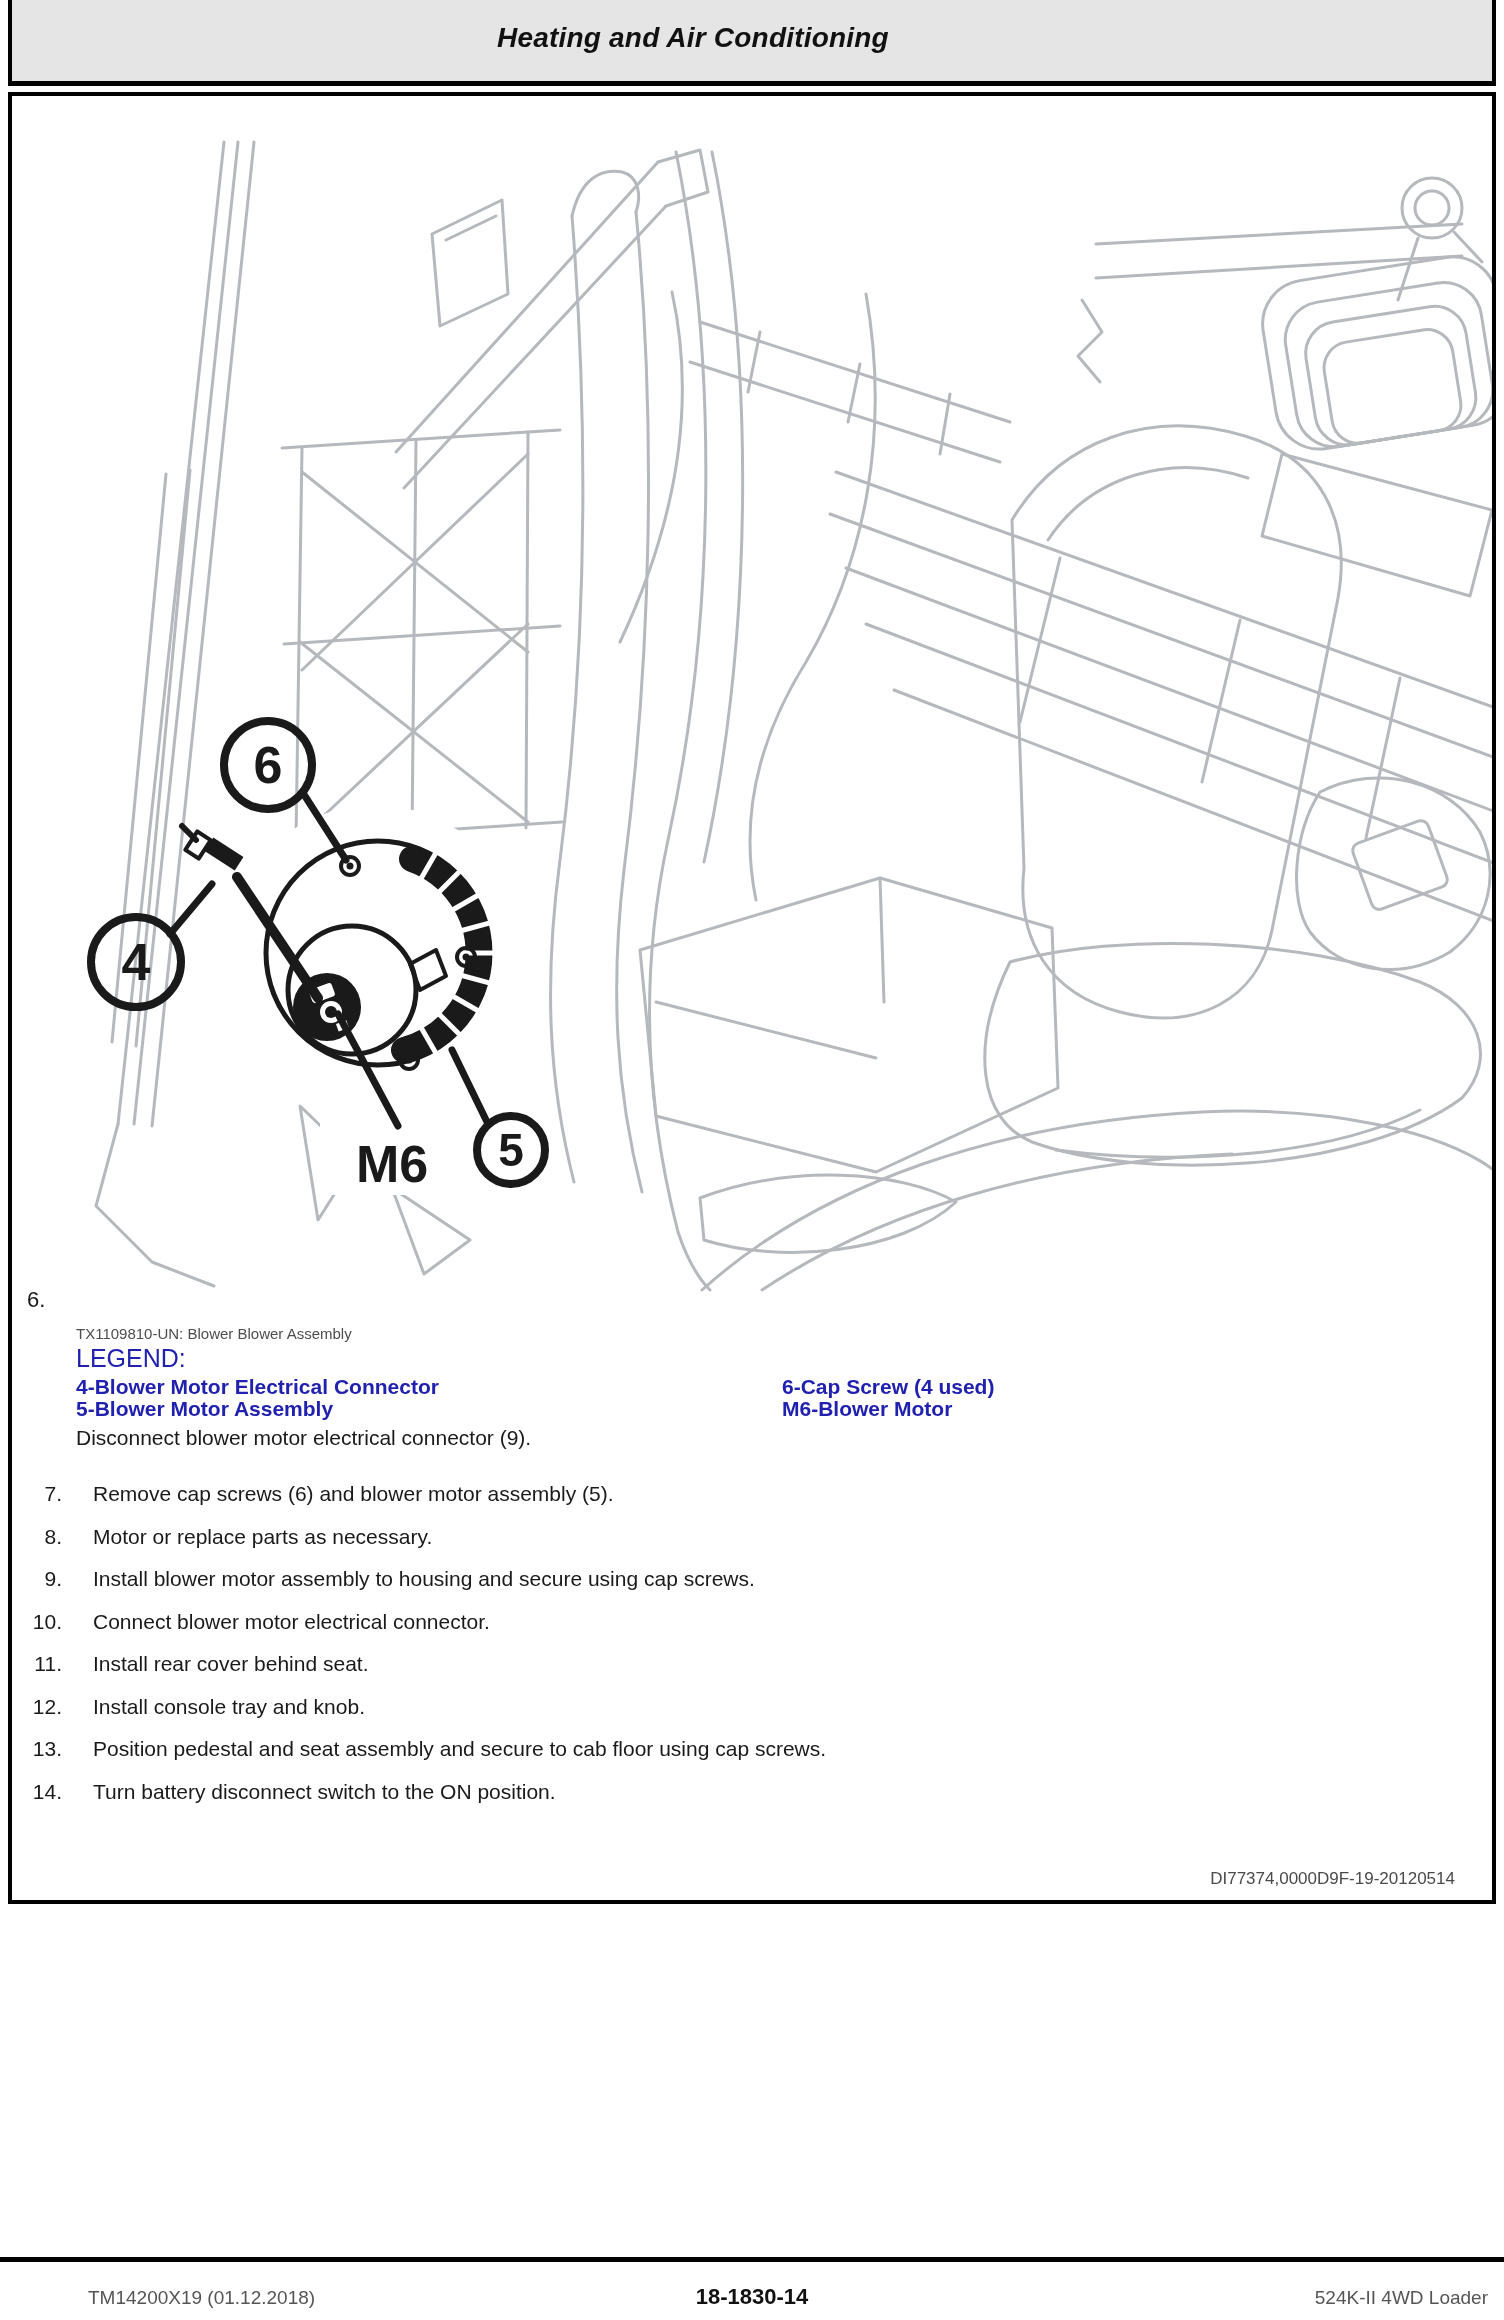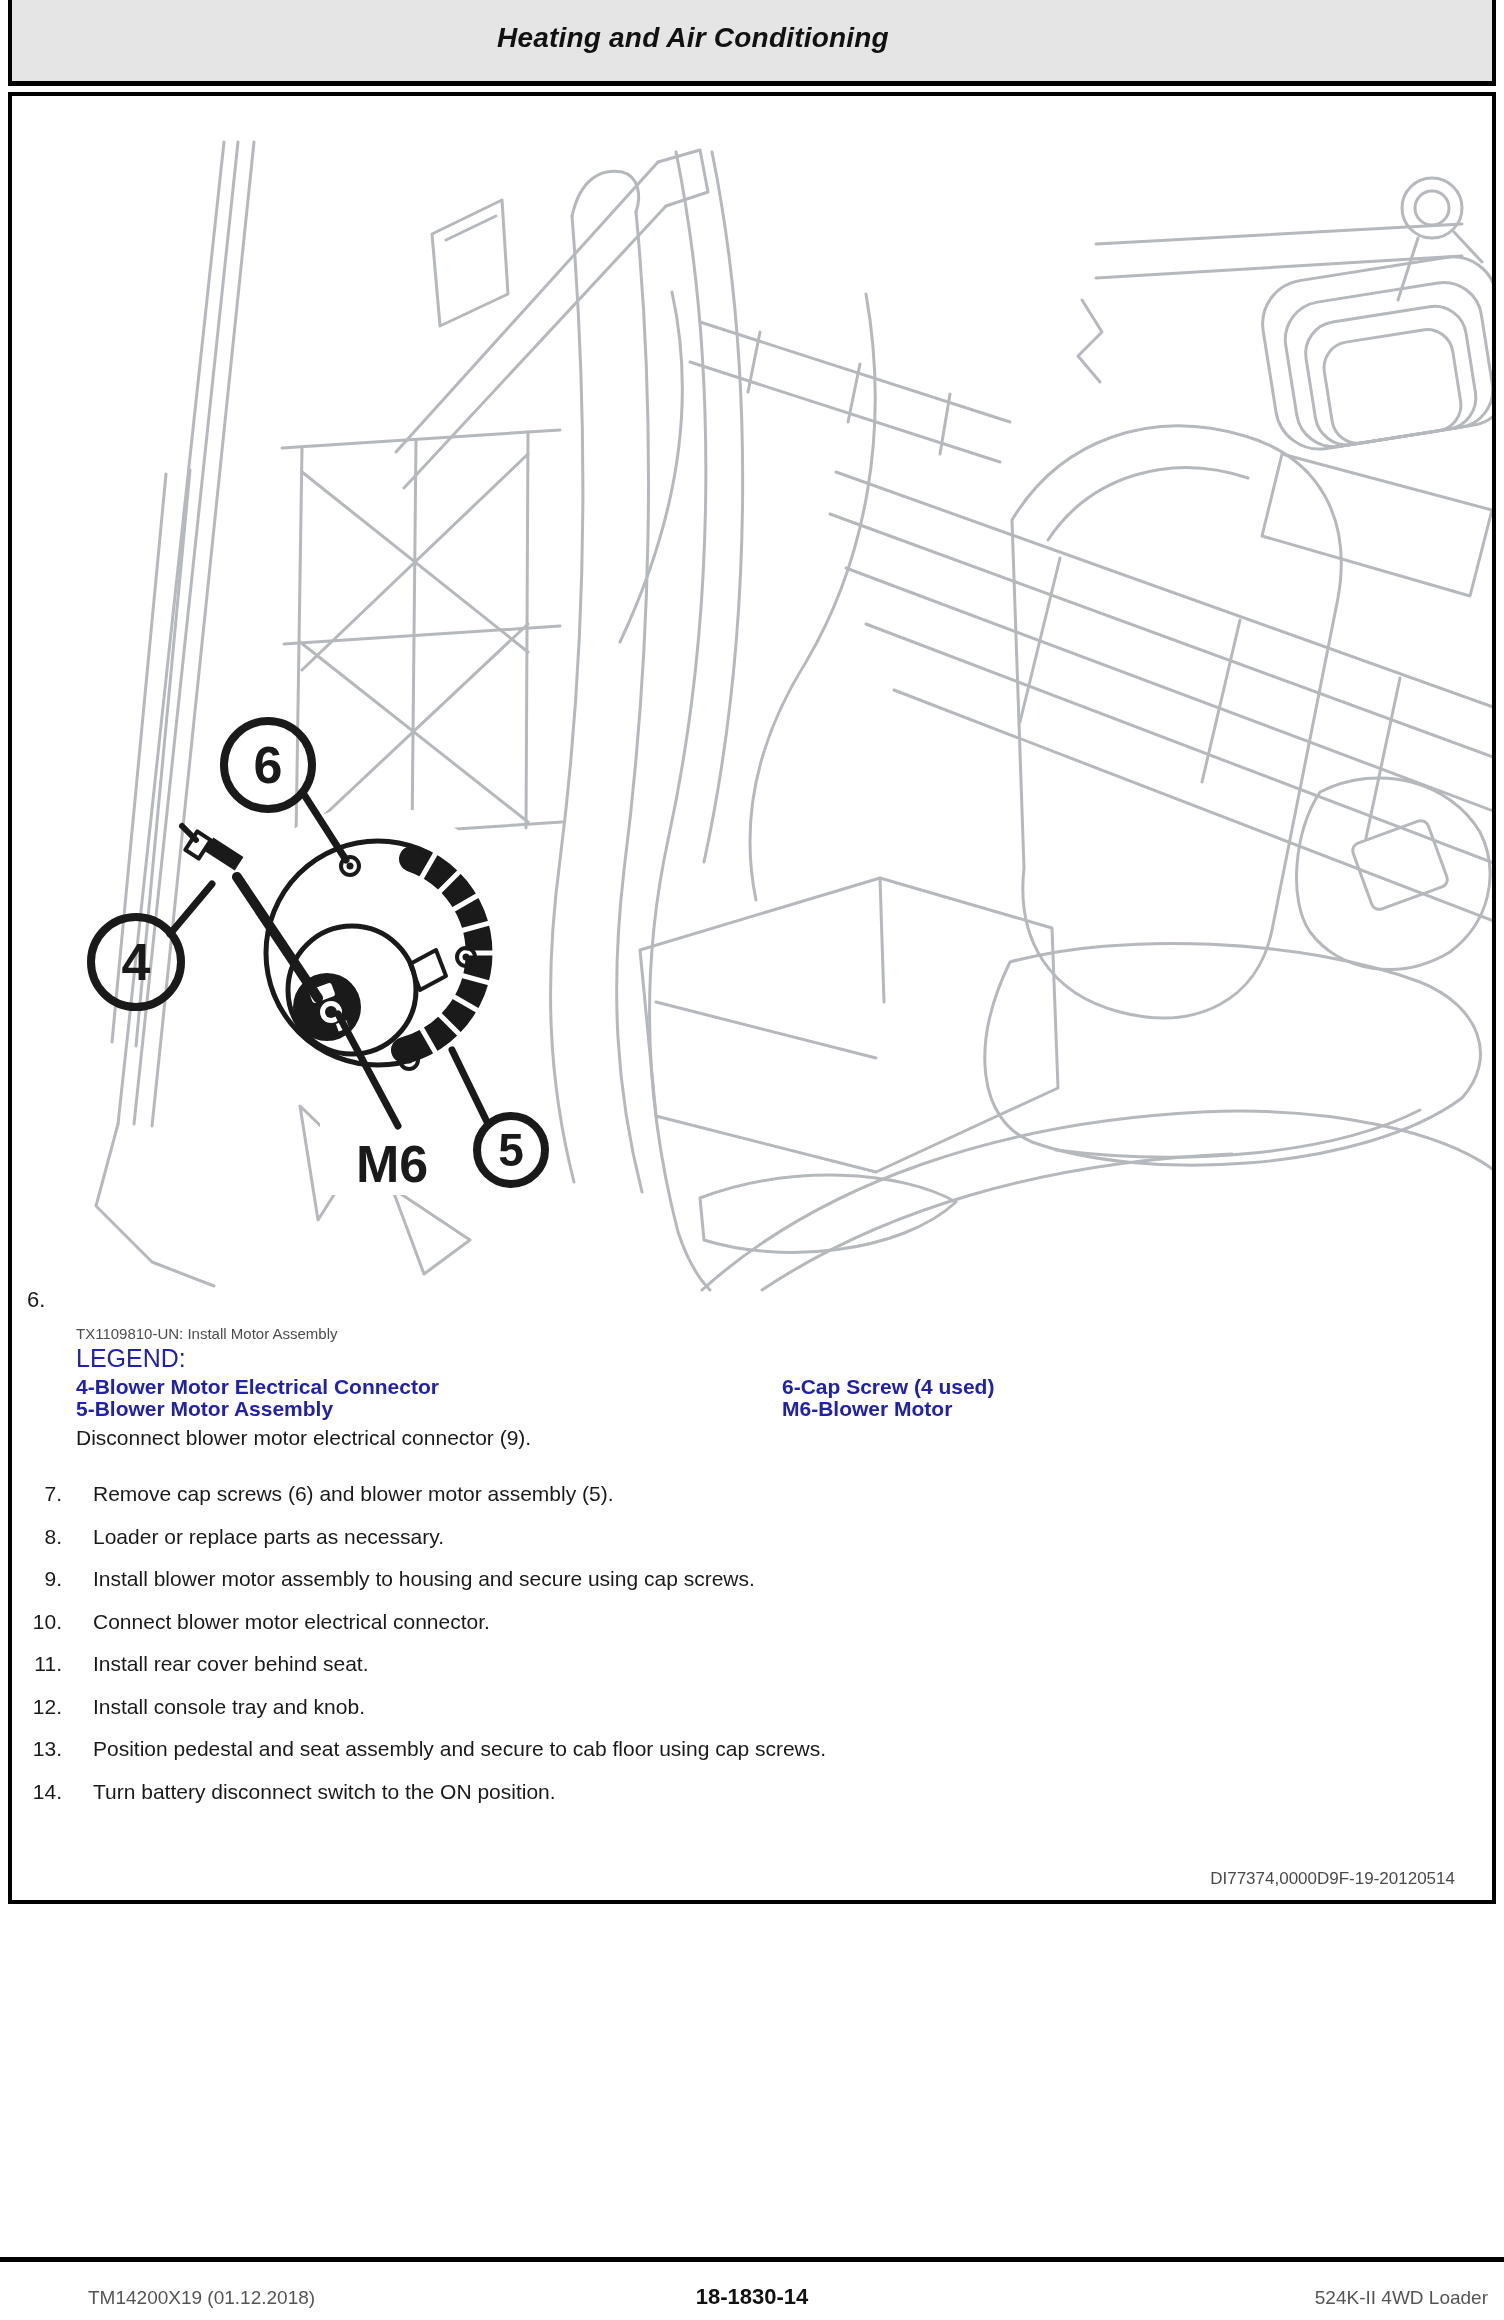--- a/index.html
+++ b/index.html
@@ -179,40 +179,40 @@
       <text class="callout-num" x="268" y="783" font-size="52">6</text>
       <circle class="b" cx="136" cy="962" r="45" fill="#ffffff" stroke-width="8"></circle>
       <text class="callout-num" x="136" y="980" font-size="52">4</text>
       <circle class="b" cx="511" cy="1150" r="34" fill="#ffffff" stroke-width="8"></circle>
       <text class="callout-num" x="511" y="1166" font-size="46">5</text>
       <text x="356" y="1182" font-size="52" font-weight="bold" fill="#1a1a1a" font-family="Liberation Sans, sans-serif">M6</text>
     </g>
   </svg>
 
   <div class="abs item6-num">6.</div>
-  <div class="abs fig-caption">TX1109810-UN: Install Motor Assembly</div>
+  <div class="abs fig-caption">TX1109810-UN: Blower Blower Assembly</div>
   <div class="abs legend-title">LEGEND:</div>
   <div class="abs legend-col legend-left">
     <div>4-Blower Motor Electrical Connector</div>
     <div>5-Blower Motor Assembly</div>
   </div>
   <div class="abs legend-col legend-right">
     <div>6-Cap Screw (4 used)</div>
     <div>M6-Blower Motor</div>
   </div>
   <div class="abs item6-text">Disconnect blower motor electrical connector (9).</div>
 
   <div class="steps">
     <div class="step">
         <span class="num">7.</span>
         <span class="txt">Remove cap screws (6) and blower motor assembly (5).</span>
       </div>
     <div class="step">
         <span class="num">8.</span>
-        <span class="txt">Loader or replace parts as necessary.</span>
+        <span class="txt">Motor or replace parts as necessary.</span>
       </div>
     <div class="step">
         <span class="num">9.</span>
         <span class="txt">Install blower motor assembly to housing and secure using cap screws.</span>
       </div>
     <div class="step">
         <span class="num">10.</span>
         <span class="txt">Connect blower motor electrical connector.</span>
       </div>
     <div class="step">

